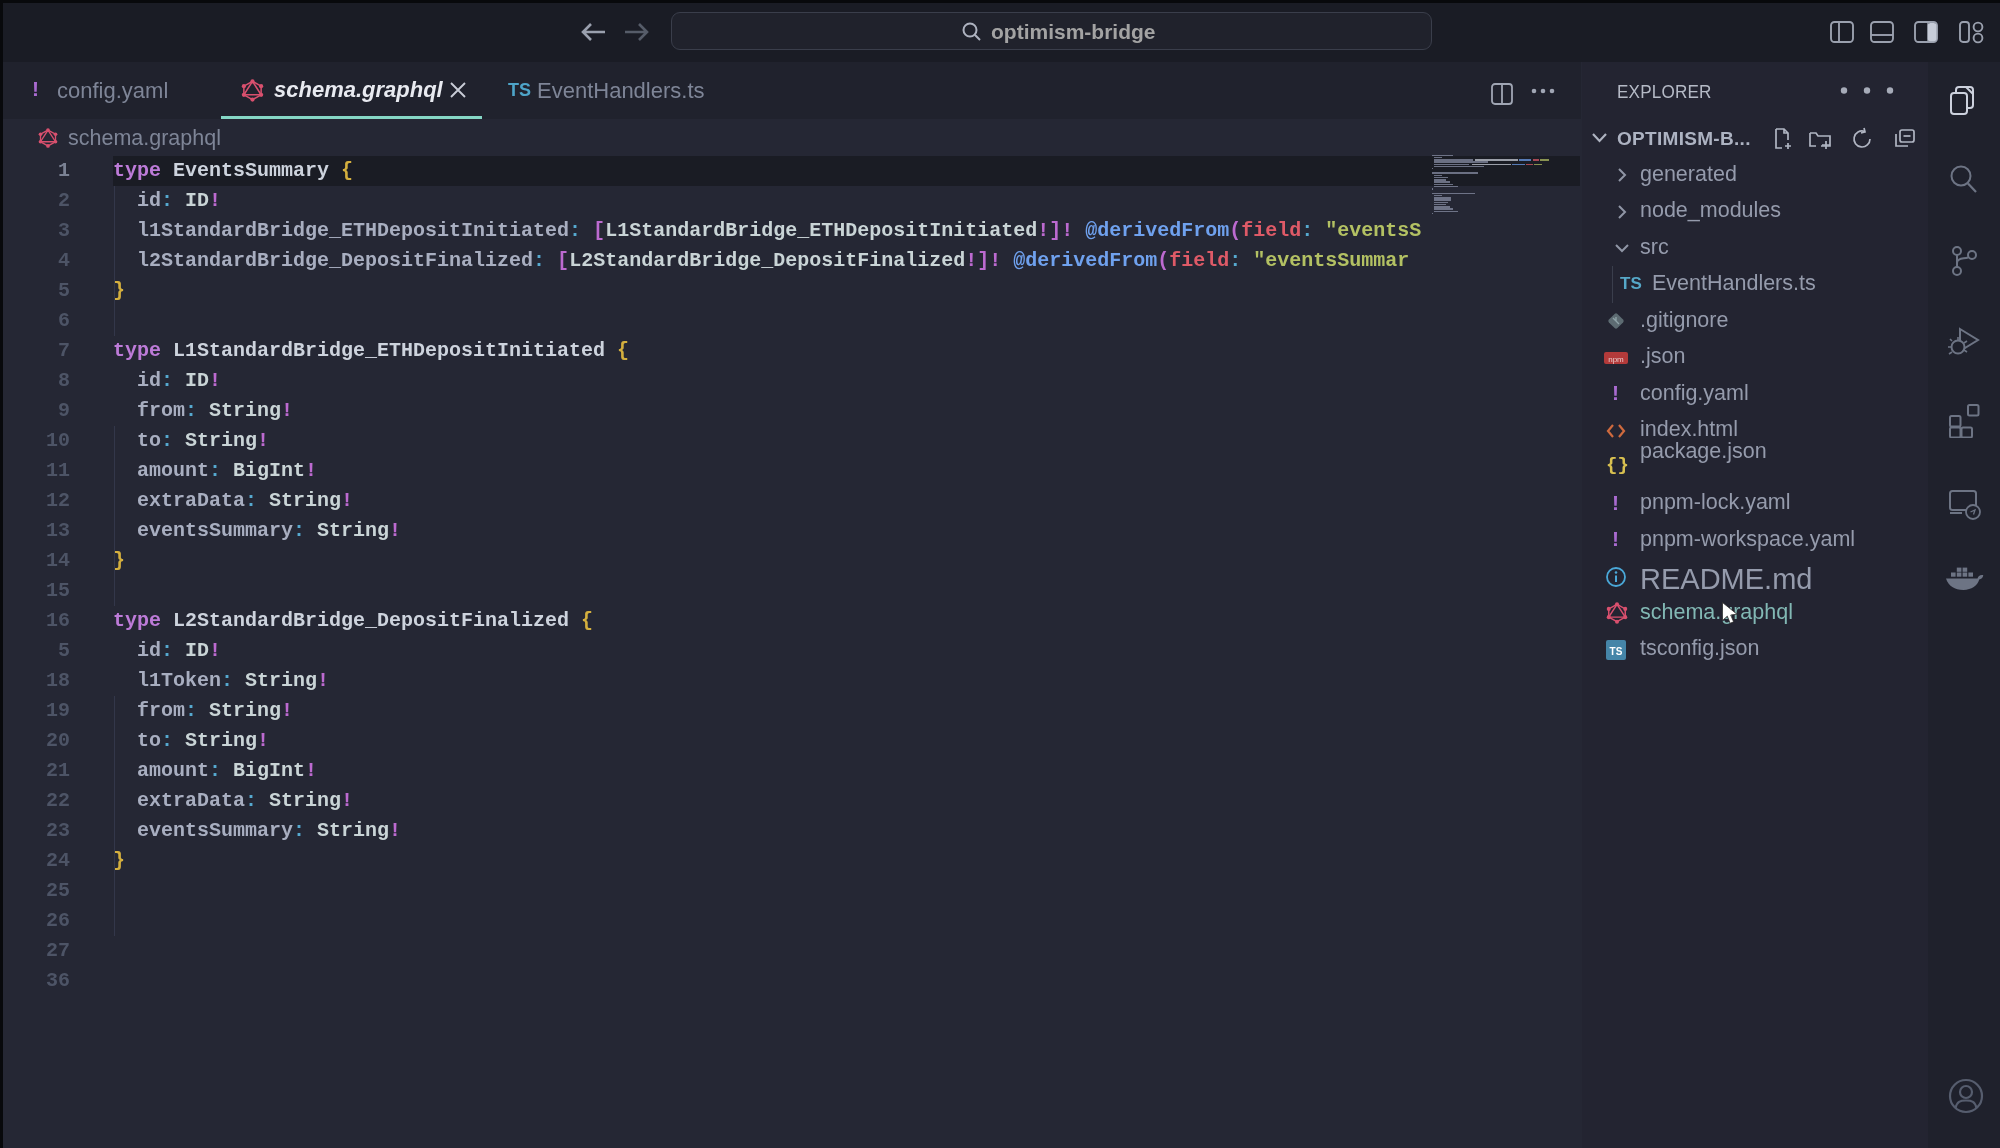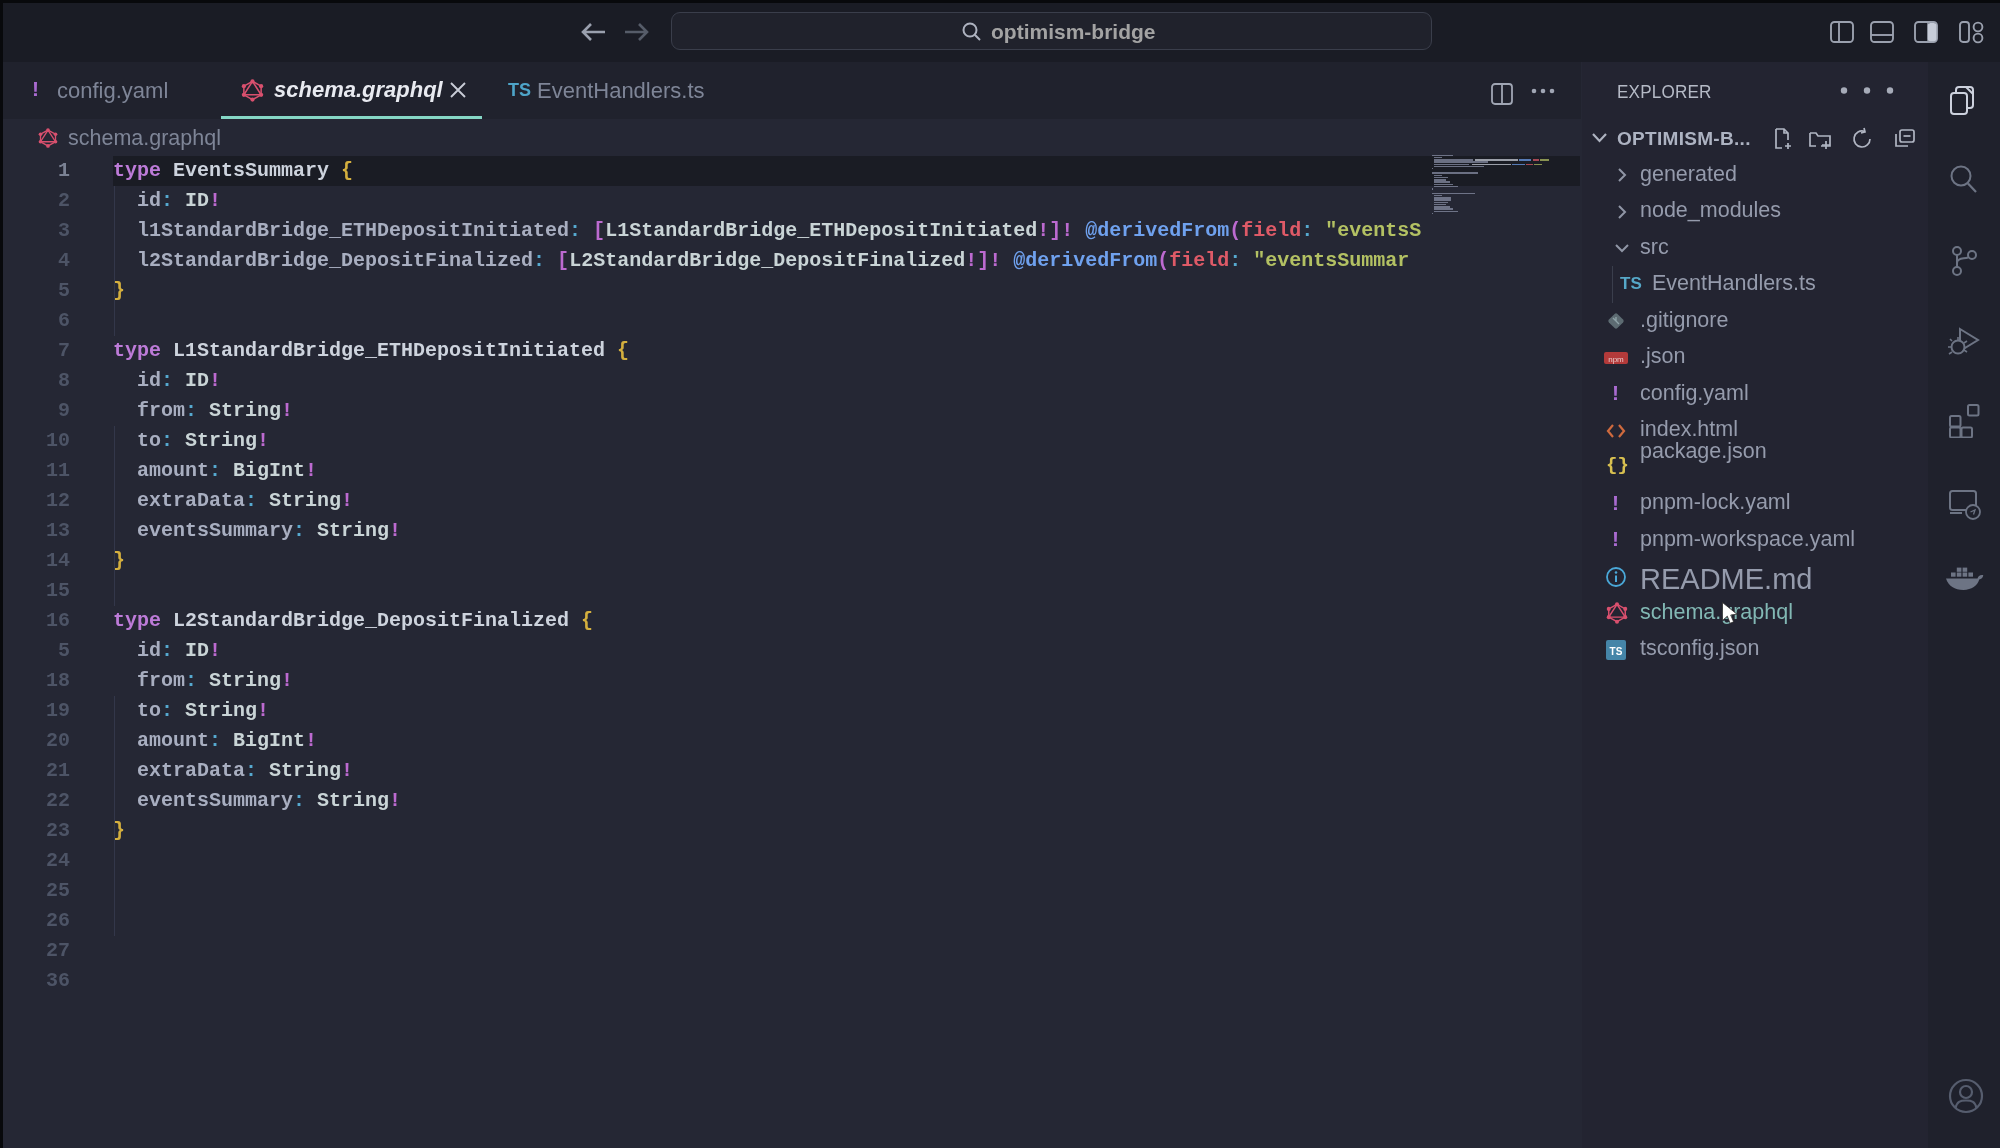--- a/index.html
+++ b/index.html
@@ -136,20 +136,21 @@
 <div class="cl"><span style="color:#a8aec0">  id</span><span style="color:#56a9cf">:</span><span style="color:#c9d4d6"> ID</span><span style="color:#bc6ad0">!</span></div>
 <div class="cl"><span style="color:#a8aec0">  from</span><span style="color:#56a9cf">:</span><span style="color:#c9d4d6"> String</span><span style="color:#bc6ad0">!</span></div>
 <div class="cl"><span style="color:#a8aec0">  to</span><span style="color:#56a9cf">:</span><span style="color:#c9d4d6"> String</span><span style="color:#bc6ad0">!</span></div>
 <div class="cl"><span style="color:#a8aec0">  amount</span><span style="color:#56a9cf">:</span><span style="color:#c9d4d6"> BigInt</span><span style="color:#bc6ad0">!</span></div>
 <div class="cl"><span style="color:#a8aec0">  extraData</span><span style="color:#56a9cf">:</span><span style="color:#c9d4d6"> String</span><span style="color:#bc6ad0">!</span></div>
 <div class="cl"><span style="color:#a8aec0">  eventsSummary</span><span style="color:#56a9cf">:</span><span style="color:#c9d4d6"> String</span><span style="color:#bc6ad0">!</span></div>
 <div class="cl"><span style="color:#d4af3e">}</span></div>
 <div class="cl"></div>
 <div class="cl"><span style="color:#bd7bd8">type</span><span style="color:#cdd3dd"> L2StandardBridge_DepositFinalized </span><span style="color:#d4af3e">{</span></div>
 <div class="cl"><span style="color:#a8aec0">  id</span><span style="color:#56a9cf">:</span><span style="color:#c9d4d6"> ID</span><span style="color:#bc6ad0">!</span></div>
+<div class="cl"><span style="color:#a8aec0">  l1Token</span><span style="color:#56a9cf">:</span><span style="color:#c9d4d6"> String</span><span style="color:#bc6ad0">!</span></div>
 <div class="cl"><span style="color:#a8aec0">  from</span><span style="color:#56a9cf">:</span><span style="color:#c9d4d6"> String</span><span style="color:#bc6ad0">!</span></div>
 <div class="cl"><span style="color:#a8aec0">  to</span><span style="color:#56a9cf">:</span><span style="color:#c9d4d6"> String</span><span style="color:#bc6ad0">!</span></div>
 <div class="cl"><span style="color:#a8aec0">  amount</span><span style="color:#56a9cf">:</span><span style="color:#c9d4d6"> BigInt</span><span style="color:#bc6ad0">!</span></div>
 <div class="cl"><span style="color:#a8aec0">  extraData</span><span style="color:#56a9cf">:</span><span style="color:#c9d4d6"> String</span><span style="color:#bc6ad0">!</span></div>
 <div class="cl"><span style="color:#a8aec0">  eventsSummary</span><span style="color:#56a9cf">:</span><span style="color:#c9d4d6"> String</span><span style="color:#bc6ad0">!</span></div>
 <div class="cl"><span style="color:#d4af3e">}</span></div>
 <div class="cl"></div>
   </div>
   <div class="abs" style="left:114px;top:186px;width:1px;height:150px;background:#33374a"></div>
 <div class="abs" style="left:114px;top:426px;width:1px;height:180px;background:#33374a"></div>

